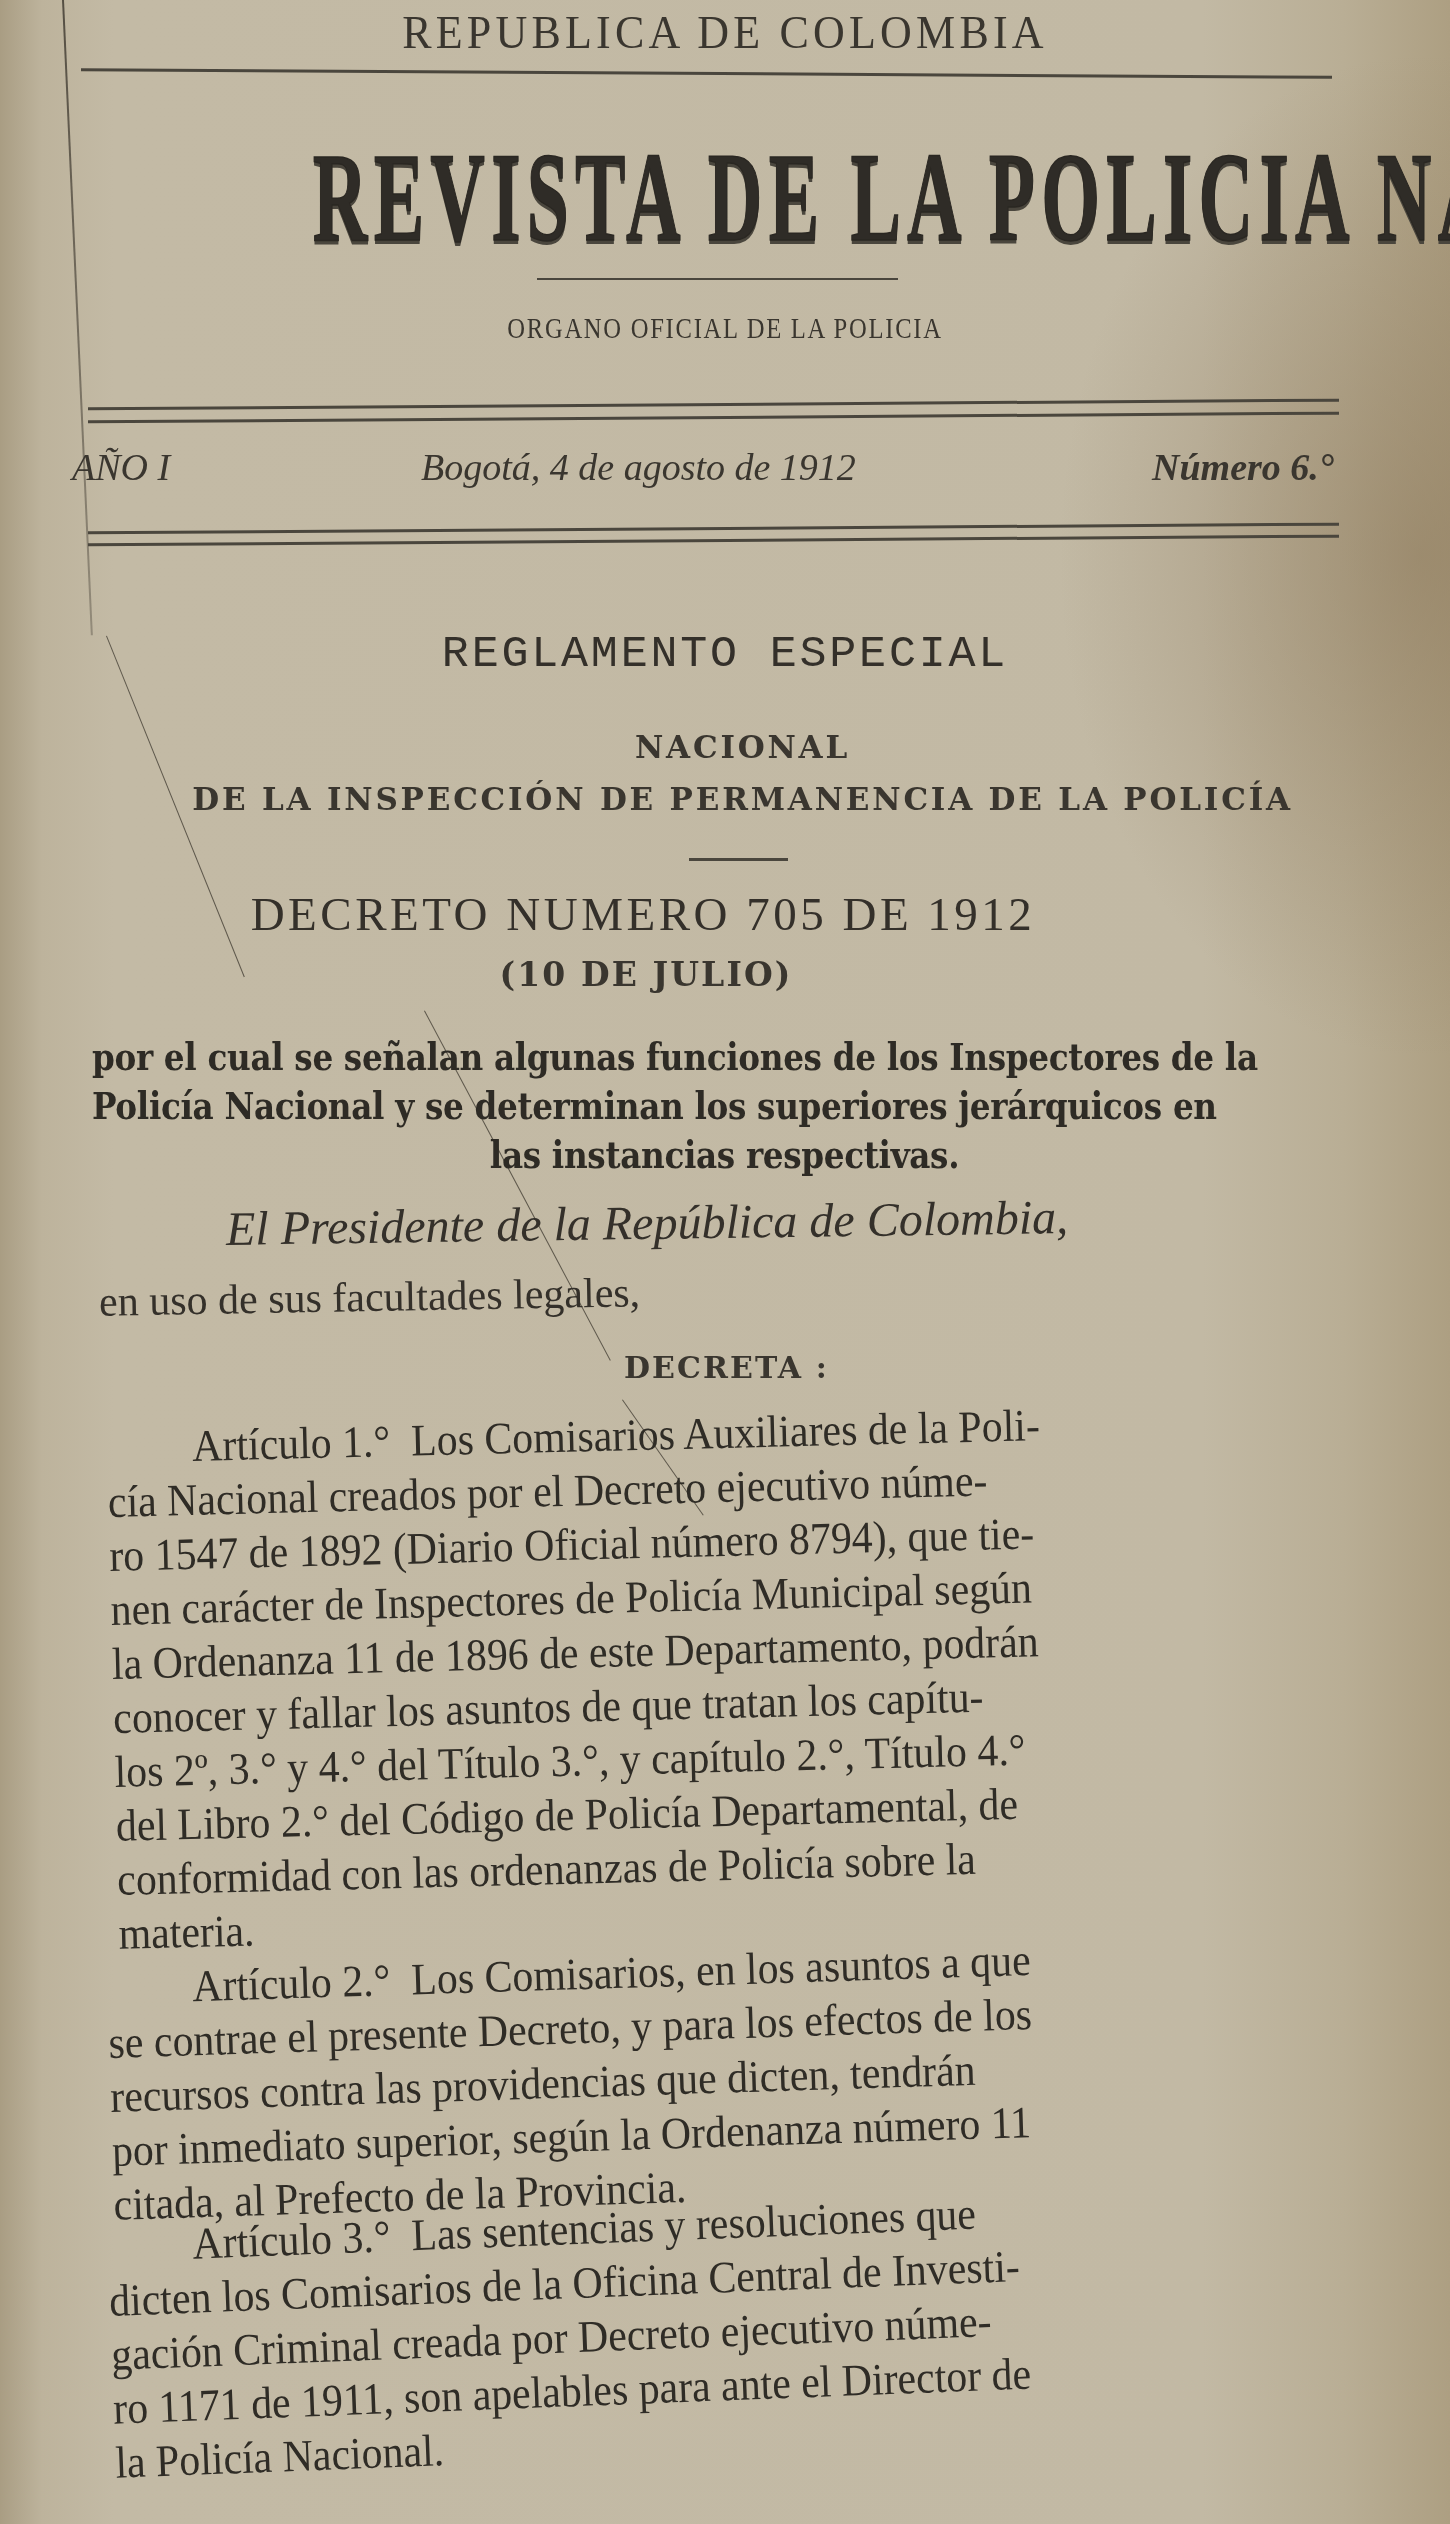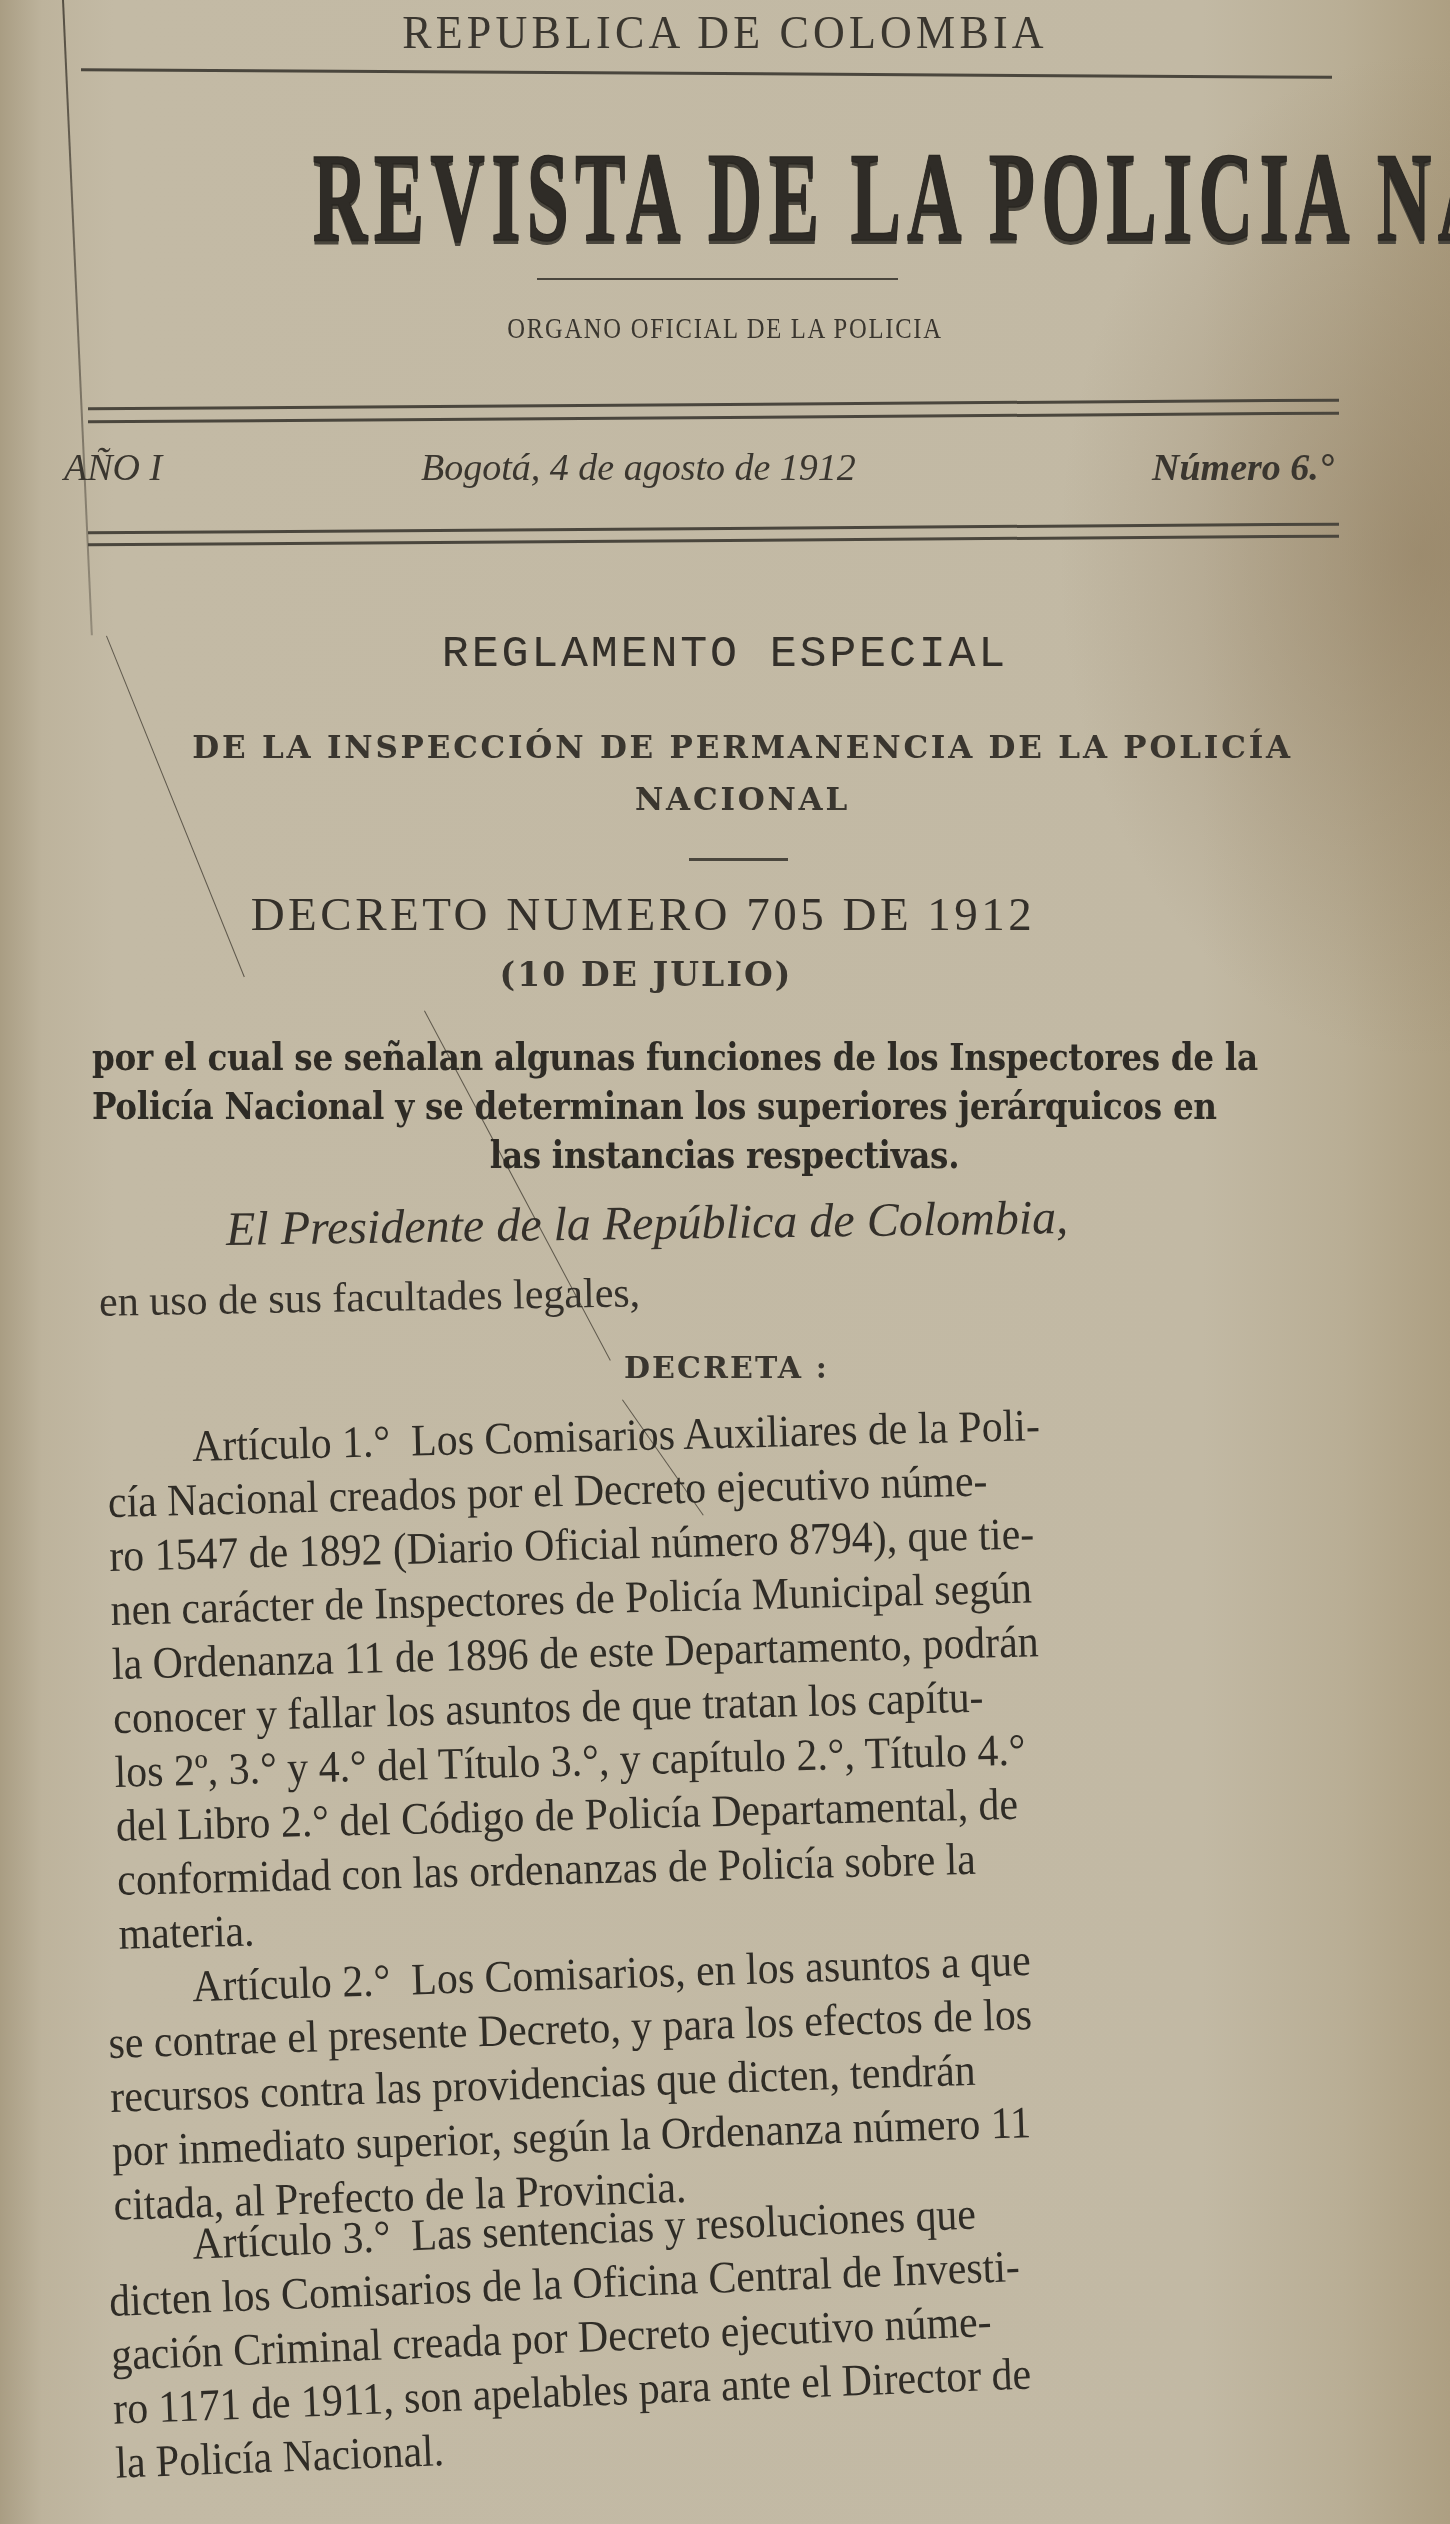--- a/index.html
+++ b/index.html
@@ -109,30 +109,30 @@
   <div class="crack" style="left:622px;top:1400px;height:141px;transform:rotate(-35deg);"></div>
 
   <div class="abs hdr-country">REPUBLICA DE COLOMBIA</div>
   <div class="rule" style="left:81px;top:72px;width:1251px;height:2.8px;transform:rotate(0.35deg);"></div>
   <div class="abs hdr-title">REVISTA DE LA POLICIA NACIONAL</div>
   <div class="rule" style="left:537px;top:278px;width:361px;height:2.1px;"></div>
   <div class="abs hdr-organ">ORGANO OFICIAL DE LA POLICIA</div>
 
   <div class="rule" style="left:88px;top:403px;width:1251px;height:2.8px;transform:rotate(-0.4deg);"></div>
   <div class="rule" style="left:88px;top:416px;width:1251px;height:2.8px;transform:rotate(-0.4deg);"></div>
-  <div class="abs dateline" style="left:64px;font-family:Liberation Serif, serif;">AÑO I</div>
+  <div class="abs dateline" style="left:72px;font-family:Liberation Serif, serif;">AÑO I</div>
   <div class="abs dateline" style="left:421px;">Bogotá, 4 de agosto de 1912</div>
   <div class="abs dateline" style="left:1152px;font-weight:bold;">Número 6.°</div>
   <div class="rule" style="left:88px;top:527px;width:1251px;height:2.8px;transform:rotate(-0.4deg);"></div>
   <div class="rule" style="left:88px;top:539px;width:1251px;height:2.8px;transform:rotate(-0.4deg);"></div>
 
   <div class="abs h-reg">REGLAMENTO ESPECIAL</div>
   <div class="abs h-sub">
+    <div>NACIONAL</div>
     <div>DE LA INSPECCIÓN DE PERMANENCIA DE LA POLICÍA</div>
-    <div>NACIONAL</div>
   </div>
   <div class="rule" style="left:689px;top:858px;width:99px;height:2.8px;"></div>
 
   <div class="abs h-dec">DECRETO NUMERO 705 DE 1912</div>
   <div class="abs h-date">(10 DE JULIO)</div>
 
   <div class="abs summary">
     <div style="text-align:left;">por el cual se señalan algunas funciones de los Inspectores de la</div>
     <div style="text-align:left;">Policía Nacional y se determinan los superiores jerárquicos en</div>
     <div style="text-align:center;width:1471px;">las instancias respectivas.</div>

